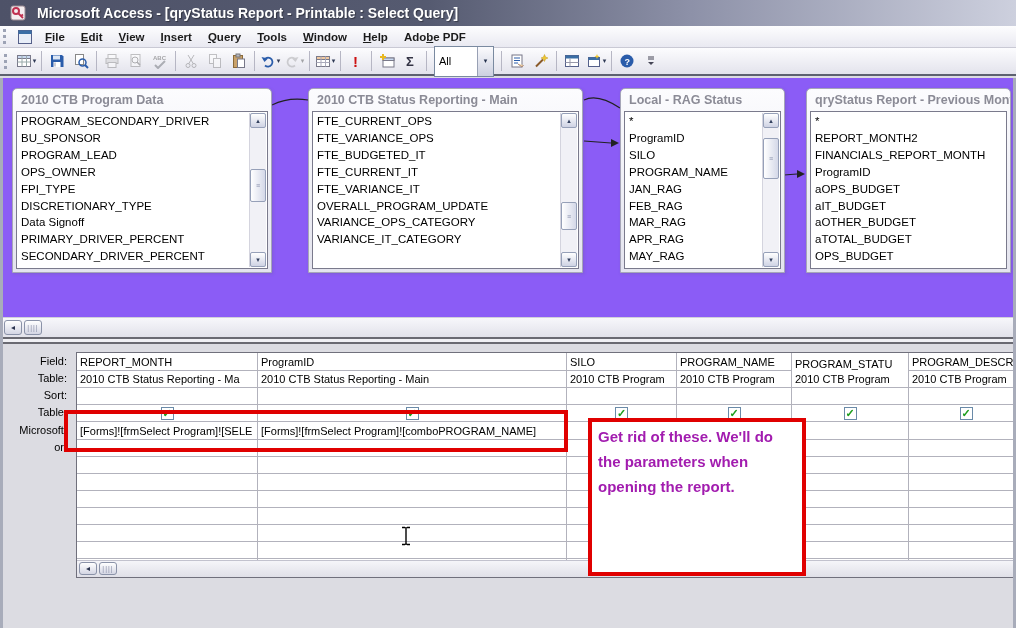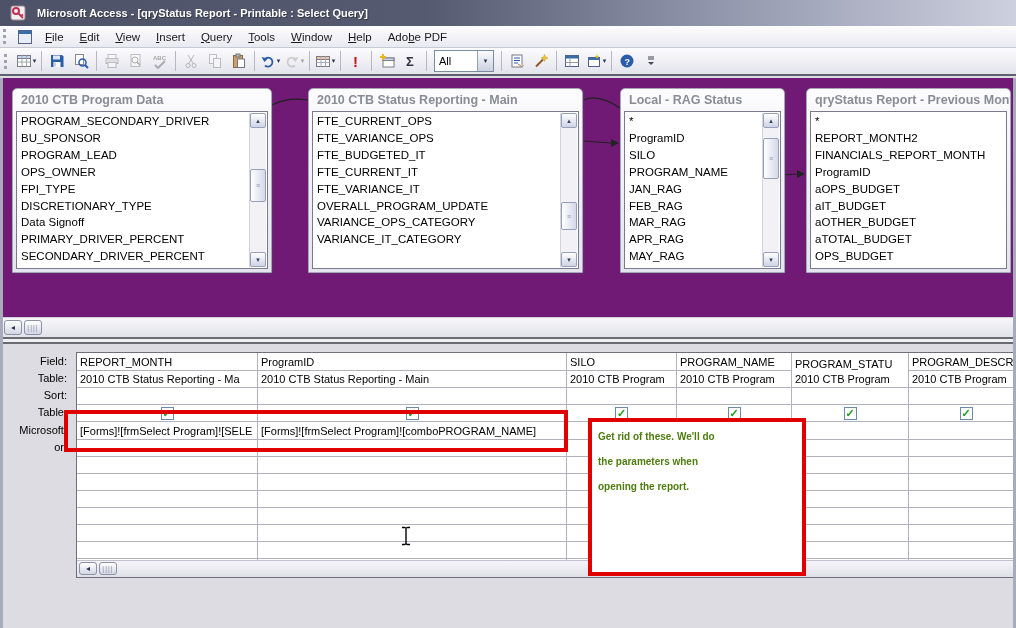--- a/index.html
+++ b/index.html
@@ -3,53 +3,53 @@
 <meta charset="utf-8">
 <style>
   html,body{margin:0;padding:0;background:#444;}
   .screen{position:relative;width:1016px;height:628px;overflow:hidden;
     font-family:"Liberation Sans",sans-serif;background:#dcdce2;}
 
   
   .titlebar{position:absolute;left:0;top:0;width:1016px;height:26px;
     background:linear-gradient(90deg,#4e5268 0%,#555a70 42%,#8d91a8 68%,#cdd0de 100%);
     display:flex;align-items:center;gap:7px;padding-left:6px;box-sizing:border-box;}
-  .titlebar .ttext{color:#fff;font-weight:bold;font-size:11px;white-space:nowrap;
+  .titlebar .ttext{color:#fff;font-weight:bold;font-size:14px;white-space:nowrap;
     text-shadow:1px 1px 1px rgba(0,0,0,.4);}
 
   
   .menubar{position:absolute;left:0;top:26px;width:1016px;height:22px;
     background:linear-gradient(#fdfdfe,#e9e9f1);border-bottom:1px solid #c9c9d4;
     display:flex;align-items:center;font-size:11.5px;color:#1a1a1a;box-sizing:border-box;}
   .grip{width:3px;height:15px;border-left:3px dotted #9da3b5;margin:0 4px 0 3px;}
   .menu-sysicon{width:16px;height:16px;margin:0 4px;}
   .menu-sysicon svg{width:16px;height:16px;}
-  .menu-item{padding:3px 8px;white-space:nowrap;}
+  .menu-item{padding:3px 8px;white-space:nowrap;font-weight:bold;}
 
   
   .toolbar{position:absolute;left:0;top:48px;width:1016px;height:28px;
     background:linear-gradient(#fcfcfe,#e3e3ec);border-bottom:2px solid #5d6170;
     display:flex;align-items:center;box-sizing:border-box;padding-left:1px;}
   .tbtn{height:22px;min-width:22px;display:flex;align-items:center;justify-content:center;
     border-radius:3px;margin:0;padding:0 1px;}
   .tbtn .ticon{display:flex;}
   .tbtn svg{width:16px;height:16px;}
   .tbtn.disabled{opacity:.42;filter:grayscale(.9);}
   .tdd{font-size:7px;color:#2f3a55;margin-left:1px;}
   .tsep{width:1px;height:20px;background:#b6b6c4;margin:0 3px;}
-  .tcombo{width:60px;height:22px;background:#fff;border:1px solid #7a8aa0;
+  .tcombo{width:60px;height:31px;background:#fff;border:1px solid #7a8aa0;
     display:flex;align-items:center;font-size:11px;padding-left:4px;margin:0 4px;
     position:relative;box-sizing:border-box;}
   .tcombo-btn{position:absolute;right:0;top:0;bottom:0;width:15px;
     background:linear-gradient(#fbfbfd,#ccd0e0);border-left:1px solid #98a0b4;
     display:flex;align-items:center;justify-content:center;font-size:7px;color:#23304d;}
 
   
   .workarea{position:absolute;left:0;top:78px;width:1016px;height:550px;}
-  .toppane{position:absolute;left:0;top:0;width:1016px;height:239px;background:#701a75;overflow:hidden;}
+  .toppane{position:absolute;left:0;top:0;width:1016px;height:239px;background:#8b5cf6;overflow:hidden;}
   .topscroll{position:absolute;left:0;top:239px;width:1016px;height:20px;
     background:linear-gradient(#f7f7fb,#e2e2ea);border-top:1px solid #d0d0da;box-sizing:border-box;}
   .hbtn{position:absolute;top:2px;width:18px;height:15px;border:1px solid #8a92a8;border-radius:3px;
     background:linear-gradient(#ffffff,#d4d6e4);font-size:8px;display:flex;align-items:center;
     justify-content:center;color:#2c3550;box-sizing:border-box;}
   .gripbtn{letter-spacing:1px;font-size:7px;color:#8a90a8;}
   .splitter{position:absolute;left:0;top:259px;width:1016px;height:7px;
     background:linear-gradient(#6a6a72 0 2px,#f0f0f4 2px 5px,#6a6a72 5px 7px);}
   .gridpane{position:absolute;left:0;top:266px;width:1016px;height:284px;background:#dcdce2;}
 
@@ -92,21 +92,21 @@
     display:flex;align-items:center;justify-content:center;}
   .cb span{color:#1e9e1e;font-size:11px;font-weight:bold;line-height:10px;}
   .gsb{position:absolute;left:0;right:0;bottom:0;height:16px;
     background:linear-gradient(#f5f5f9,#e0e0e8);border-top:1px solid #c2c2ce;}
 
   
   .hl-rect{position:absolute;left:64px;top:332px;width:504px;height:42px;
     border:4px solid #e00000;box-sizing:border-box;z-index:40;}
   .note{position:absolute;left:588px;top:340px;width:218px;height:158px;background:#fff;
     border:4px solid #e00000;box-sizing:border-box;z-index:45;padding:2px 6px;}
-  .note-text{font-size:10px;font-weight:bold;color:#4d7c0f;line-height:25px;white-space:pre-line;}
+  .note-text{font-size:15px;font-weight:bold;color:#a21caf;line-height:25px;white-space:pre-line;}
   .ibeam{position:absolute;left:400px;top:448px;z-index:50;}
 </style>
 </head>
 <body>
 
 <div class="screen">
 
   <div class="titlebar">
     <span class="menu-sysicon"><svg viewBox="0 0 16 16">
           <rect x="1" y="1" width="14" height="14" rx="2" fill="#f5eef1" stroke="#9a8a92"></rect>

